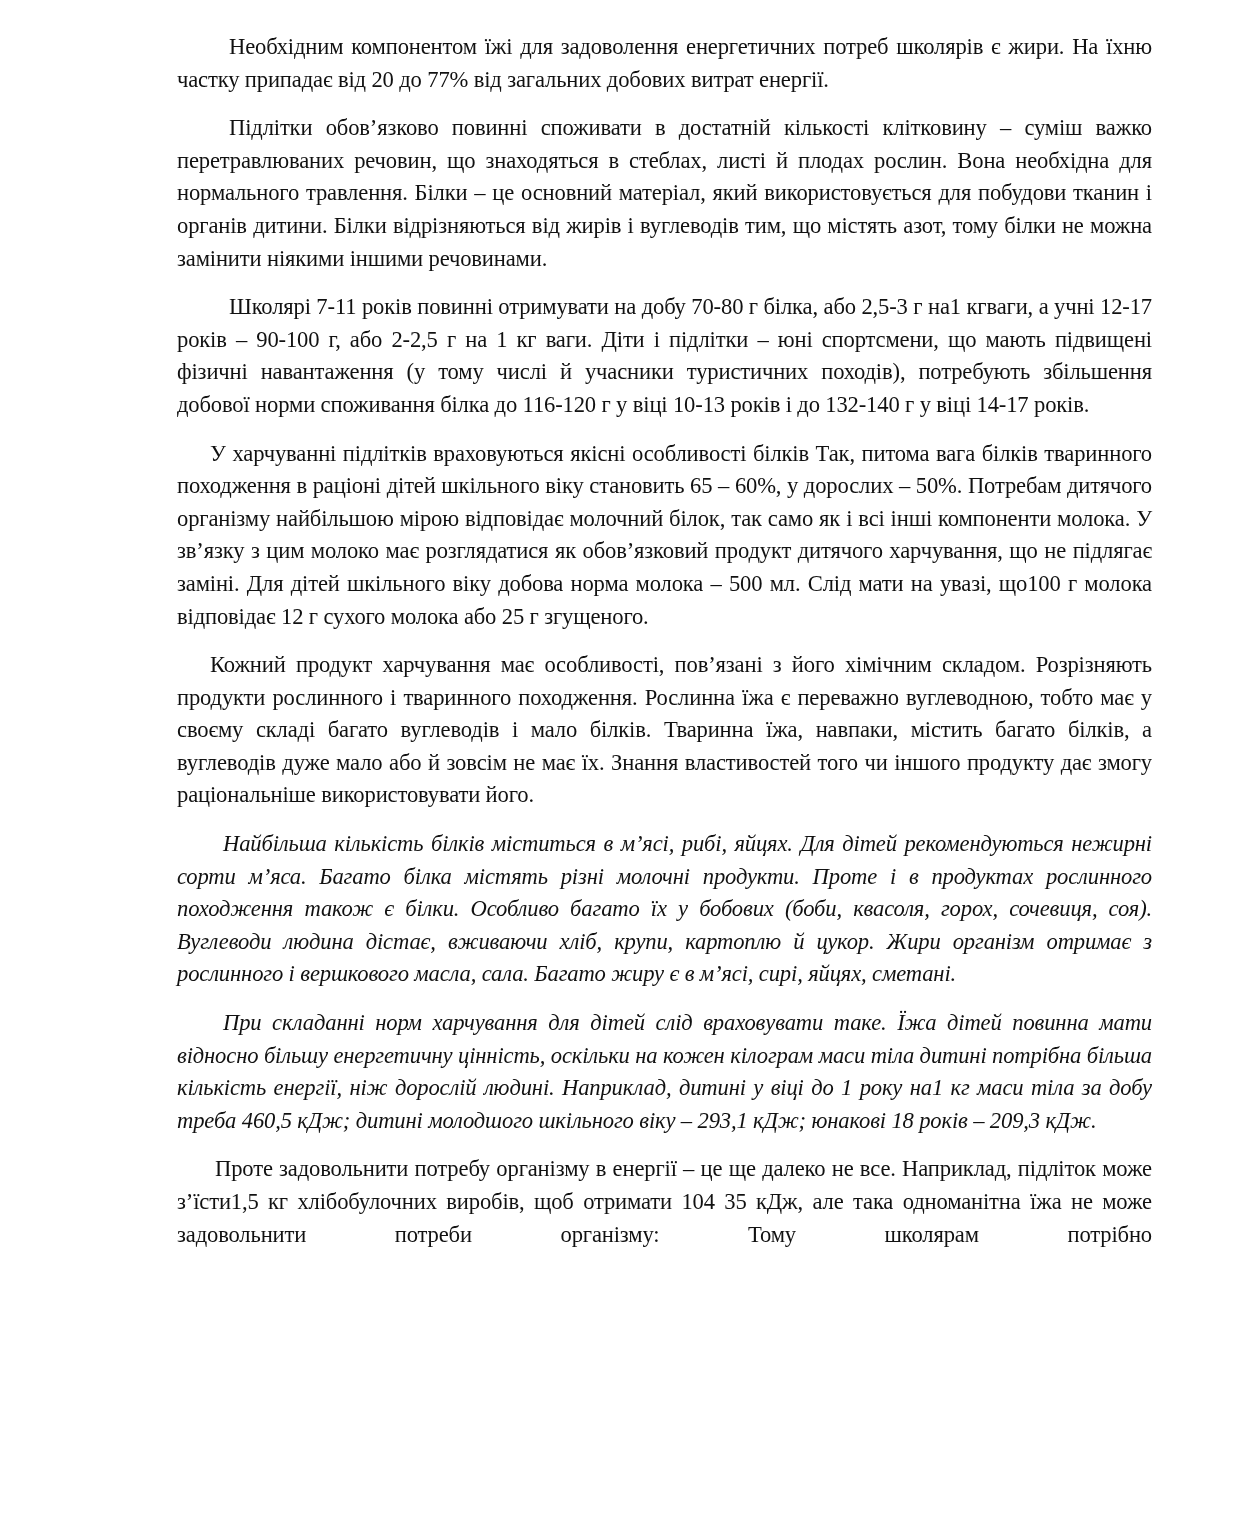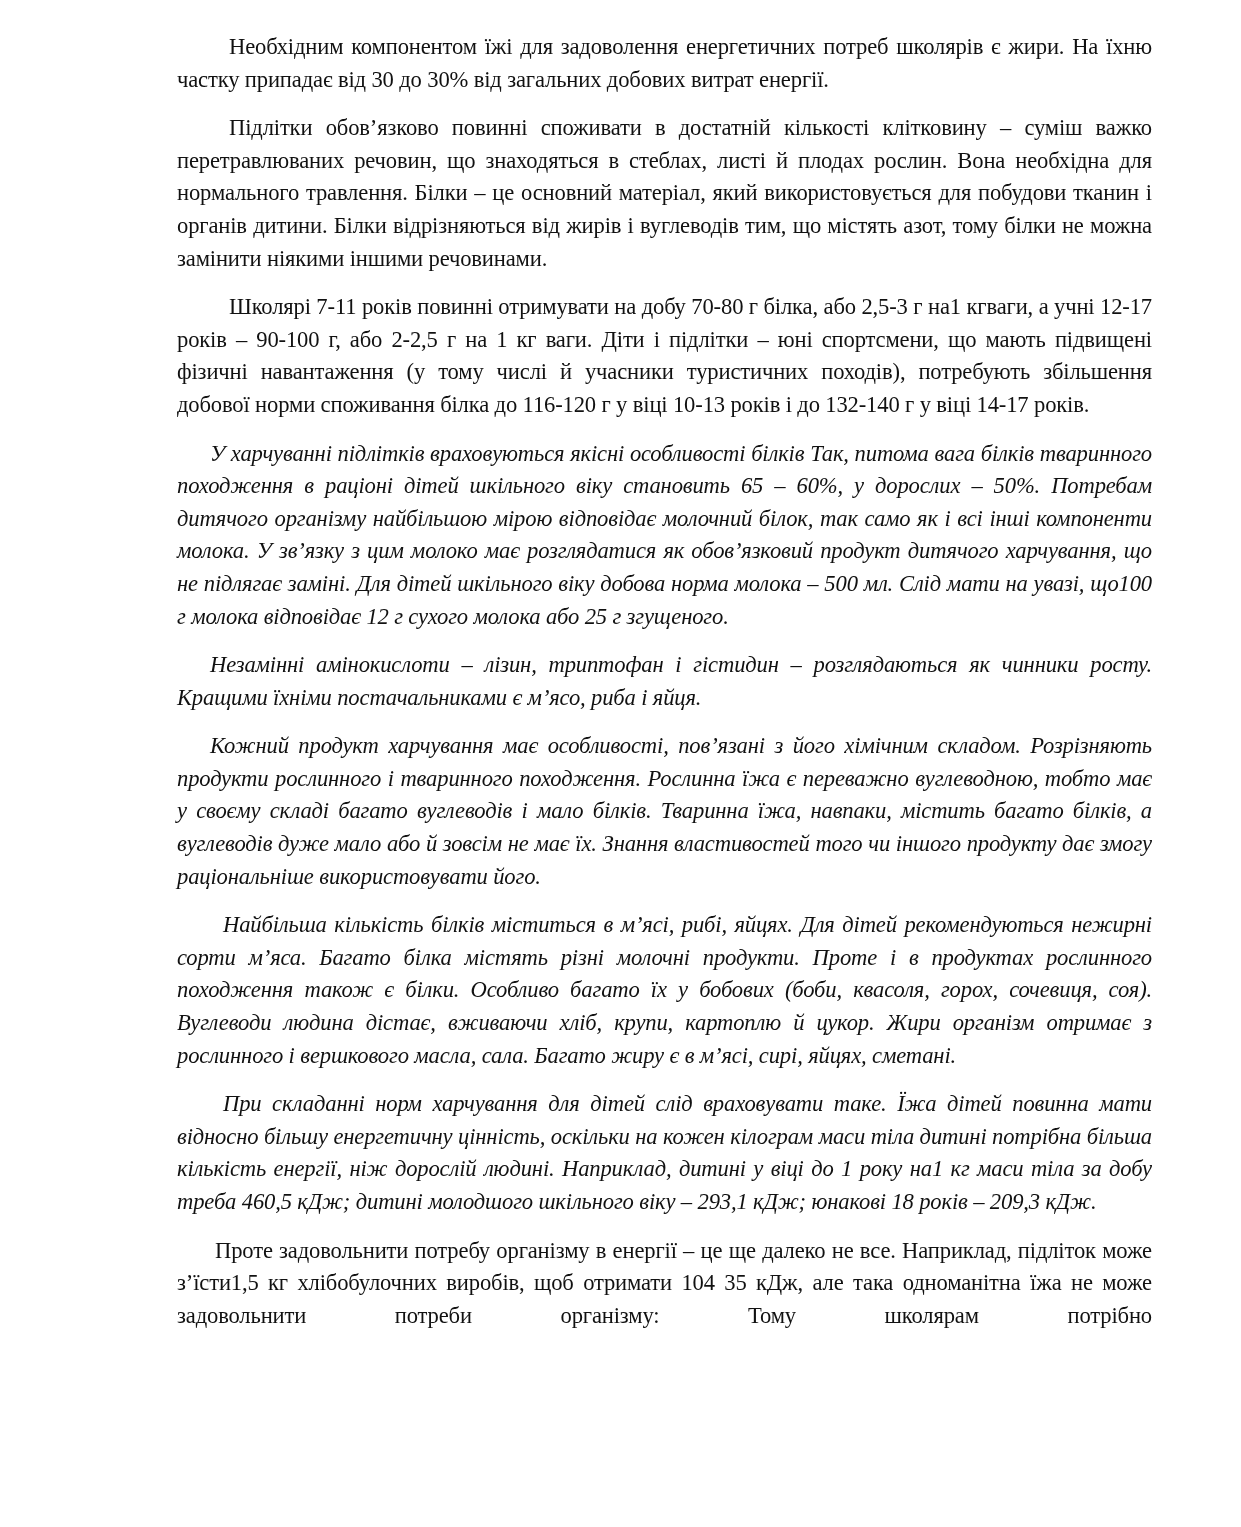--- a/index.html
+++ b/index.html
@@ -23,31 +23,30 @@
     line-height: 32.6px;
     color: #111111;
   }
   .para {
     margin: 0 0 16px 0;
     text-align: justify;
     text-align-last: left;
     letter-spacing: -0.15px;
   }
   .indent-a { text-indent: 52px; }
-  .indent-b { text-indent: 33px; font-style: italic; }
+  .indent-b { text-indent: 33px; }
   .indent-c { text-indent: 46px; font-style: italic; }
   .indent-d { text-indent: 38px; }
   .last-justify { text-align-last: justify; }
 </style>
 </head>
 <body>
 
 <div class="page">
-  <p class="para indent-a">Необхідним компонентом їжі для задоволення енергетичних потреб школярів є жири. На їхню частку припадає від 30 до 30% від загальних добових витрат енергії.</p>
+  <p class="para indent-a">Необхідним компонентом їжі для задоволення енергетичних потреб школярів є жири. На їхню частку припадає від 20 до 77% від загальних добових витрат енергії.</p>
   <p class="para indent-a">Підлітки обов’язково повинні споживати в достатній кількості клітковину – суміш важко перетравлюваних речовин, що знаходяться в стеблах, листі й плодах рослин. Вона необхідна для нормального травлення. Білки – це основний матеріал, який використовується для побудови тканин і органів дитини. Білки відрізняються від жирів і вуглеводів тим, що містять азот, тому білки не можна замінити ніякими іншими речовинами.</p>
   <p class="para indent-a">Школярі 7-11 років повинні отримувати на добу 70-80 г білка, або 2,5-3 г на1 кгваги, а учні 12-17 років – 90-100 г, або 2-2,5 г на 1 кг ваги. Діти і підлітки – юні спортсмени, що мають підвищені фізичні навантаження (у тому числі й учасники туристичних походів), потребують збільшення добової норми споживання білка до 116-120 г у віці 10-13 років і до 132-140 г у віці 14-17 років.</p>
   <p class="para indent-b">У харчуванні підлітків враховуються якісні особливості білків  Так, питома вага білків тваринного походження в раціоні дітей шкільного віку становить 65 – 60%, у дорослих – 50%. Потребам дитячого організму найбільшою мірою відповідає молочний білок, так само як і всі інші компоненти молока. У зв’язку з цим молоко має розглядатися як обов’язковий продукт дитячого харчування, що не підлягає заміні. Для дітей шкільного віку добова норма молока – 500 мл. Слід мати на увазі, що100 г молока відповідає 12 г сухого молока або 25 г згущеного.</p>
-  <p class="para indent-b">Незамінні амінокислоти – лізин, триптофан і гістидин – розглядаються як чинники росту. Кращими їхніми постачальниками є м’ясо, риба і яйця.</p>
   <p class="para indent-b">Кожний продукт харчування має особливості, пов’язані з його хімічним складом. Розрізняють продукти рослинного і тваринного походження. Рослинна їжа є переважно вуглеводною, тобто має у своєму складі багато вуглеводів і мало білків.  Тваринна їжа, навпаки, містить багато білків, а вуглеводів дуже мало або й зовсім не має їх. Знання властивостей того чи іншого продукту дає змогу раціональніше використовувати його.</p>
   <p class="para indent-c">Найбільша кількість білків міститься в м’ясі, рибі, яйцях. Для дітей рекомендуються нежирні сорти м’яса. Багато білка містять різні молочні продукти. Проте і в продуктах рослинного походження також є білки. Особливо багато їх у бобових (боби, квасоля, горох, сочевиця, соя). Вуглеводи людина дістає, вживаючи хліб, крупи, картоплю й цукор. Жири організм отримає з рослинного і вершкового масла, сала. Багато жиру є в м’ясі, сирі, яйцях, сметані.</p>
   <p class="para indent-c">При складанні норм харчування для дітей слід враховувати таке. Їжа дітей повинна мати відносно більшу енергетичну цінність, оскільки на кожен кілограм маси тіла дитині потрібна більша кількість енергії, ніж дорослій людині. Наприклад, дитині у віці до 1 року на1 кг маси тіла за добу треба 460,5 кДж; дитині молодшого шкільного віку – 293,1 кДж; юнакові 18 років – 209,3 кДж.</p>
   <p class="para indent-d last-justify">Проте задовольнити потребу організму в енергії – це ще далеко не все. Наприклад, підліток може з’їсти1,5 кг хлібобулочних виробів, щоб отримати 104 35 кДж, але така одноманітна їжа не може задовольнити потреби організму: Тому школярам потрібно</p>
 </div>
 
 </body></html>

